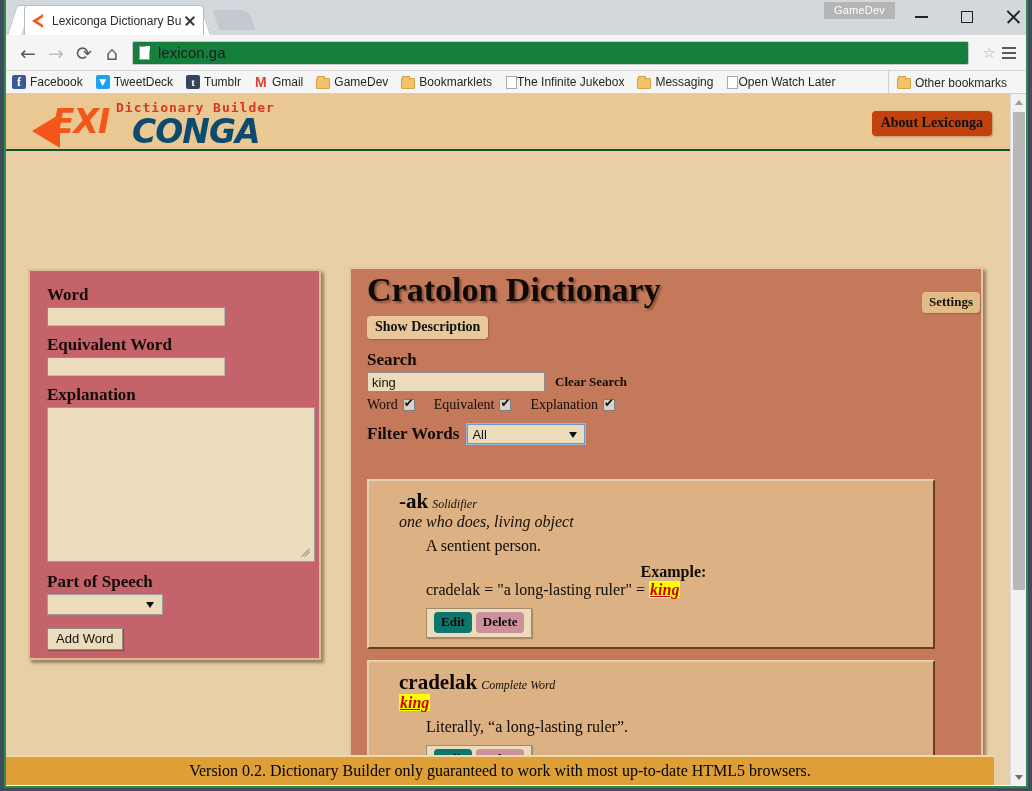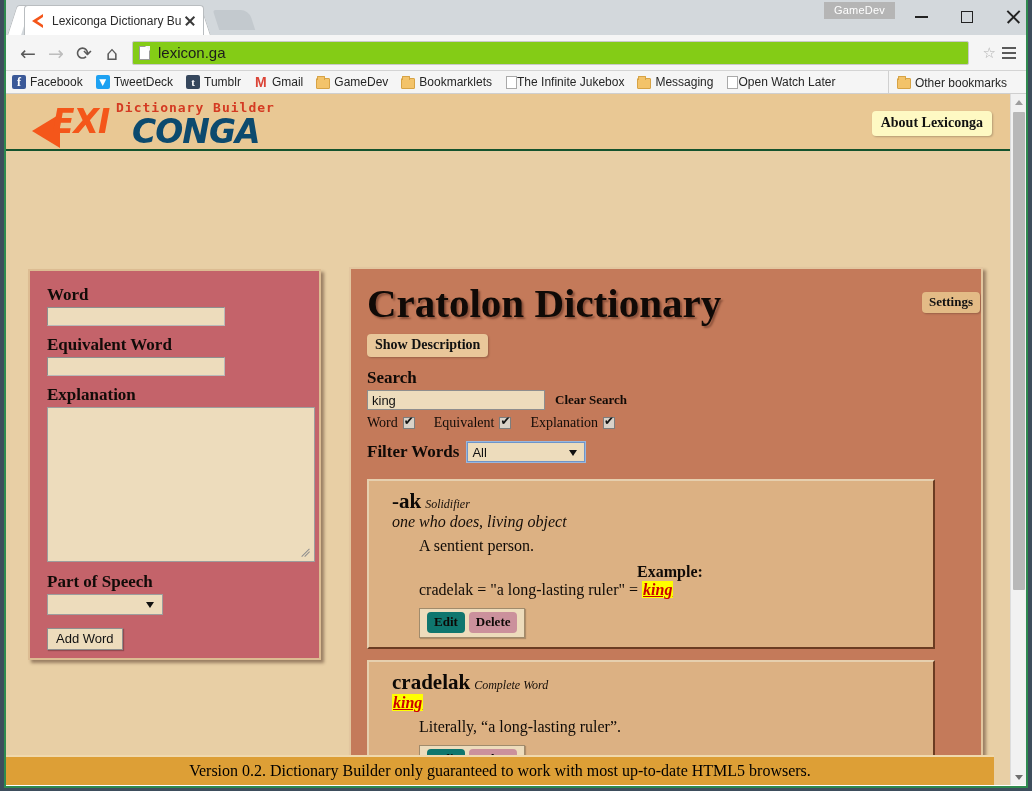--- a/index.html
+++ b/index.html
@@ -138,21 +138,21 @@
     flex: 0 0 auto;
     font-size: 19px;
     color: #5a5a5a;
     font-family: "DejaVu Sans", sans-serif;
   }
   .navbtn.dim { color: #bdbdbd; }
   #omnibox {
     flex: 1 1 auto;
     height: 24px;
     margin: 0 8px 0 6px;
-    background: #84cc16;
+    background: #15803d;
     border: 1px solid #c9c9c9;
     border-radius: 2px;
     display: flex; align-items: center;
     padding: 0 6px;
   }
   .page-icon {
     width: 11px; height: 14px;
     border: 1px solid #9b9b9b;
     background: #fff;
     margin-right: 8px;
@@ -262,21 +262,21 @@
   }
   #logo-conga {
     position: absolute; left: 104px; top: 14px;
     font-family: "DejaVu Sans", sans-serif;
     font-weight: bold; font-style: italic;
     font-size: 33px; color: #0c4a6e;
     letter-spacing: -1px;
   }
   #about-btn {
     position: absolute; right: 18px; top: 17px;
-    background: #fef9c3;
+    background: #c2410c;
     border-radius: 4px;
     padding: 4px 9px 5px 9px;
     font-family: "Liberation Serif", serif;
     font-weight: bold; font-size: 14px; color: #111;
     box-shadow: 1px 1px 2px rgba(0,0,0,0.22);
   }
 
   
   #left-panel {
     position: absolute;
@@ -350,23 +350,23 @@
     left: 343px; top: 173px;
     width: 634px; height: 582px;
     background: #c47a5a;
     border: 2px solid #e2c69f;
     box-shadow: 3px 3px 3px rgba(60,30,20,0.45);
     overflow: hidden;
   }
   #dict-title {
     font-family: "Liberation Serif", serif;
     font-weight: bold;
-    font-size: 41px;
+    font-size: 34px;
     color: #100a07;
-    margin: 10px 0 0 16px;
+    margin: 2px 0 0 16px;
     text-shadow: 2px 2px 2px rgba(60,25,15,0.45);
   }
   #settings-btn {
     position: absolute; right: 1px; top: 23px;
     background: #e3bb86; border-radius: 4px;
     padding: 2px 7px 3px 7px;
     font-family: "Liberation Serif", serif;
     font-weight: bold; font-size: 13px; color: #111;
     box-shadow: 1px 1px 2px rgba(0,0,0,0.22);
   }
@@ -441,21 +441,21 @@
   #word-list {
     position: absolute; left: 16px; top: 210px;
     width: 568px;
   }
   .word-card {
     background: #dcb183;
     border: 2px solid #e6cfae;
     border-right-color: #6b3c22;
     border-bottom-color: #6b3c22;
     margin-bottom: 11px;
-    padding: 9px 12px 9px 23px;
+    padding: 9px 12px 9px 30px;
     position: relative;
   }
   .w-head { line-height: 1.05; }
   .w-name {
     font-family: "Liberation Serif", serif;
     font-weight: bold; font-size: 21px; color: #0d0906;
   }
   .w-pos {
     font-family: "Liberation Serif", serif;
     font-style: italic; font-size: 12px; color: #140d08;

